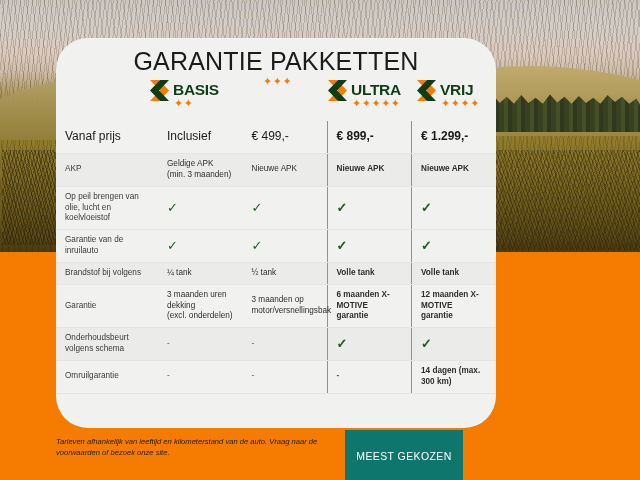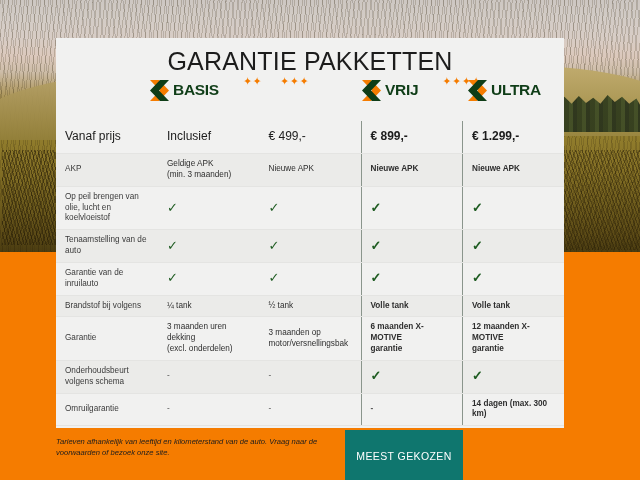--- a/index.html
+++ b/index.html
@@ -69,23 +69,24 @@
   }
 
   
   #orange-band {
     position:absolute; left:0; top:252px; width:640px; height:228px;
     background:#F57C00;
   }
 
   
   #card {
-    position:absolute; left:56px; top:38px; width:508px; height:390px;
+    position:absolute; left:56px; top:38px; width:440px; height:390px;
     background:#f1f1f0;
     overflow:hidden;
+    border-radius:32px;
   }
 
   #card-title {
     text-align:center;
     font-size:25px;
     letter-spacing:0.2px;
     color:#1c1c1c;
     font-weight:400;
     padding-top:10px;
     line-height:1.05;
@@ -97,21 +98,21 @@
     height:47px;
     align-items:flex-start;
     padding-top:5px;
     box-sizing:border-box;
   }
   .col-label { width:84px; flex:0 0 84px; }
   .col-plan  { flex:1 1 0; min-width:0; position:relative; }
 
   .logo-wrap {
     display:flex;
-    flex-direction:row;
+    flex-direction:column;
     align-items:flex-start;
     padding-left:10px;
   }
   .logo-line { display:flex; align-items:center; height:22px; }
   .logo-mark { position:relative; width:26px; height:21px; flex:0 0 26px; }
   .logo-mark .chev-o,
   .logo-mark .chev-g {
     position:absolute; top:0; left:0; width:26px; height:21px;
   }
   .logo-name {
@@ -216,39 +217,39 @@
       <div class="logo-wrap">
         <div class="logo-line">
           <span class="logo-mark">
             <svg class="chev-o" viewBox="0 0 26 21" xmlns="http://www.w3.org/2000/svg">
               <polygon points="0,0 9,0 19,10.5 9,21 0,21 10,10.5" fill="#F57C00"></polygon>
             </svg>
             <svg class="chev-g" viewBox="0 0 26 21" xmlns="http://www.w3.org/2000/svg">
               <polygon points="10,0 19,0 9,10.5 19,21 10,21 0,10.5" fill="#0f3d17"></polygon>
             </svg>
           </span>
-          <span class="logo-name">VRIJ</span>
+          <span class="logo-name">ULTRA</span>
         </div>
-        <div class="stars">✦✦✦✦</div>
+        <div class="stars">✦✦✦✦✦</div>
       </div>
     </div>
     <div class="col-plan">
       <div class="logo-wrap">
         <div class="logo-line">
           <span class="logo-mark">
             <svg class="chev-o" viewBox="0 0 26 21" xmlns="http://www.w3.org/2000/svg">
               <polygon points="0,0 9,0 19,10.5 9,21 0,21 10,10.5" fill="#F57C00"></polygon>
             </svg>
             <svg class="chev-g" viewBox="0 0 26 21" xmlns="http://www.w3.org/2000/svg">
               <polygon points="10,0 19,0 9,10.5 19,21 10,21 0,10.5" fill="#0f3d17"></polygon>
             </svg>
           </span>
-          <span class="logo-name">ULTRA</span>
+          <span class="logo-name">VRIJ</span>
         </div>
-        <div class="stars">✦✦✦✦✦</div>
+        <div class="stars">✦✦✦✦</div>
       </div>
     </div>
   </div>
 
   <table id="table">
     <tbody id="table-body">
         <tr class=" price-row">
           <td class="feature">Vanaf prijs</td>
           <td>Inclusief</td>
           <td>€ 499,-</td>
@@ -262,27 +263,20 @@
           <td class="sep-left">Nieuwe APK</td>
           <td class="sep-left">Nieuwe APK</td>
         </tr>
         <tr>
           <td class="feature">Op peil brengen van olie, lucht en koelvloeistof</td>
           <td><span class="check">✓</span></td>
           <td><span class="check">✓</span></td>
           <td class="sep-left"><span class="check">✓</span></td>
           <td class="sep-left"><span class="check">✓</span></td>
         </tr>
-        <tr class="row-alt">
-          <td class="feature">Tenaamstelling van de auto</td>
-          <td><span class="check">✓</span></td>
-          <td><span class="check">✓</span></td>
-          <td class="sep-left"><span class="check">✓</span></td>
-          <td class="sep-left"><span class="check">✓</span></td>
-        </tr>
         <tr>
           <td class="feature">Garantie van de inruilauto</td>
           <td><span class="check">✓</span></td>
           <td><span class="check">✓</span></td>
           <td class="sep-left"><span class="check">✓</span></td>
           <td class="sep-left"><span class="check">✓</span></td>
         </tr>
         <tr class="row-alt">
           <td class="feature">Brandstof bij volgens</td>
           <td>¼ tank</td>

